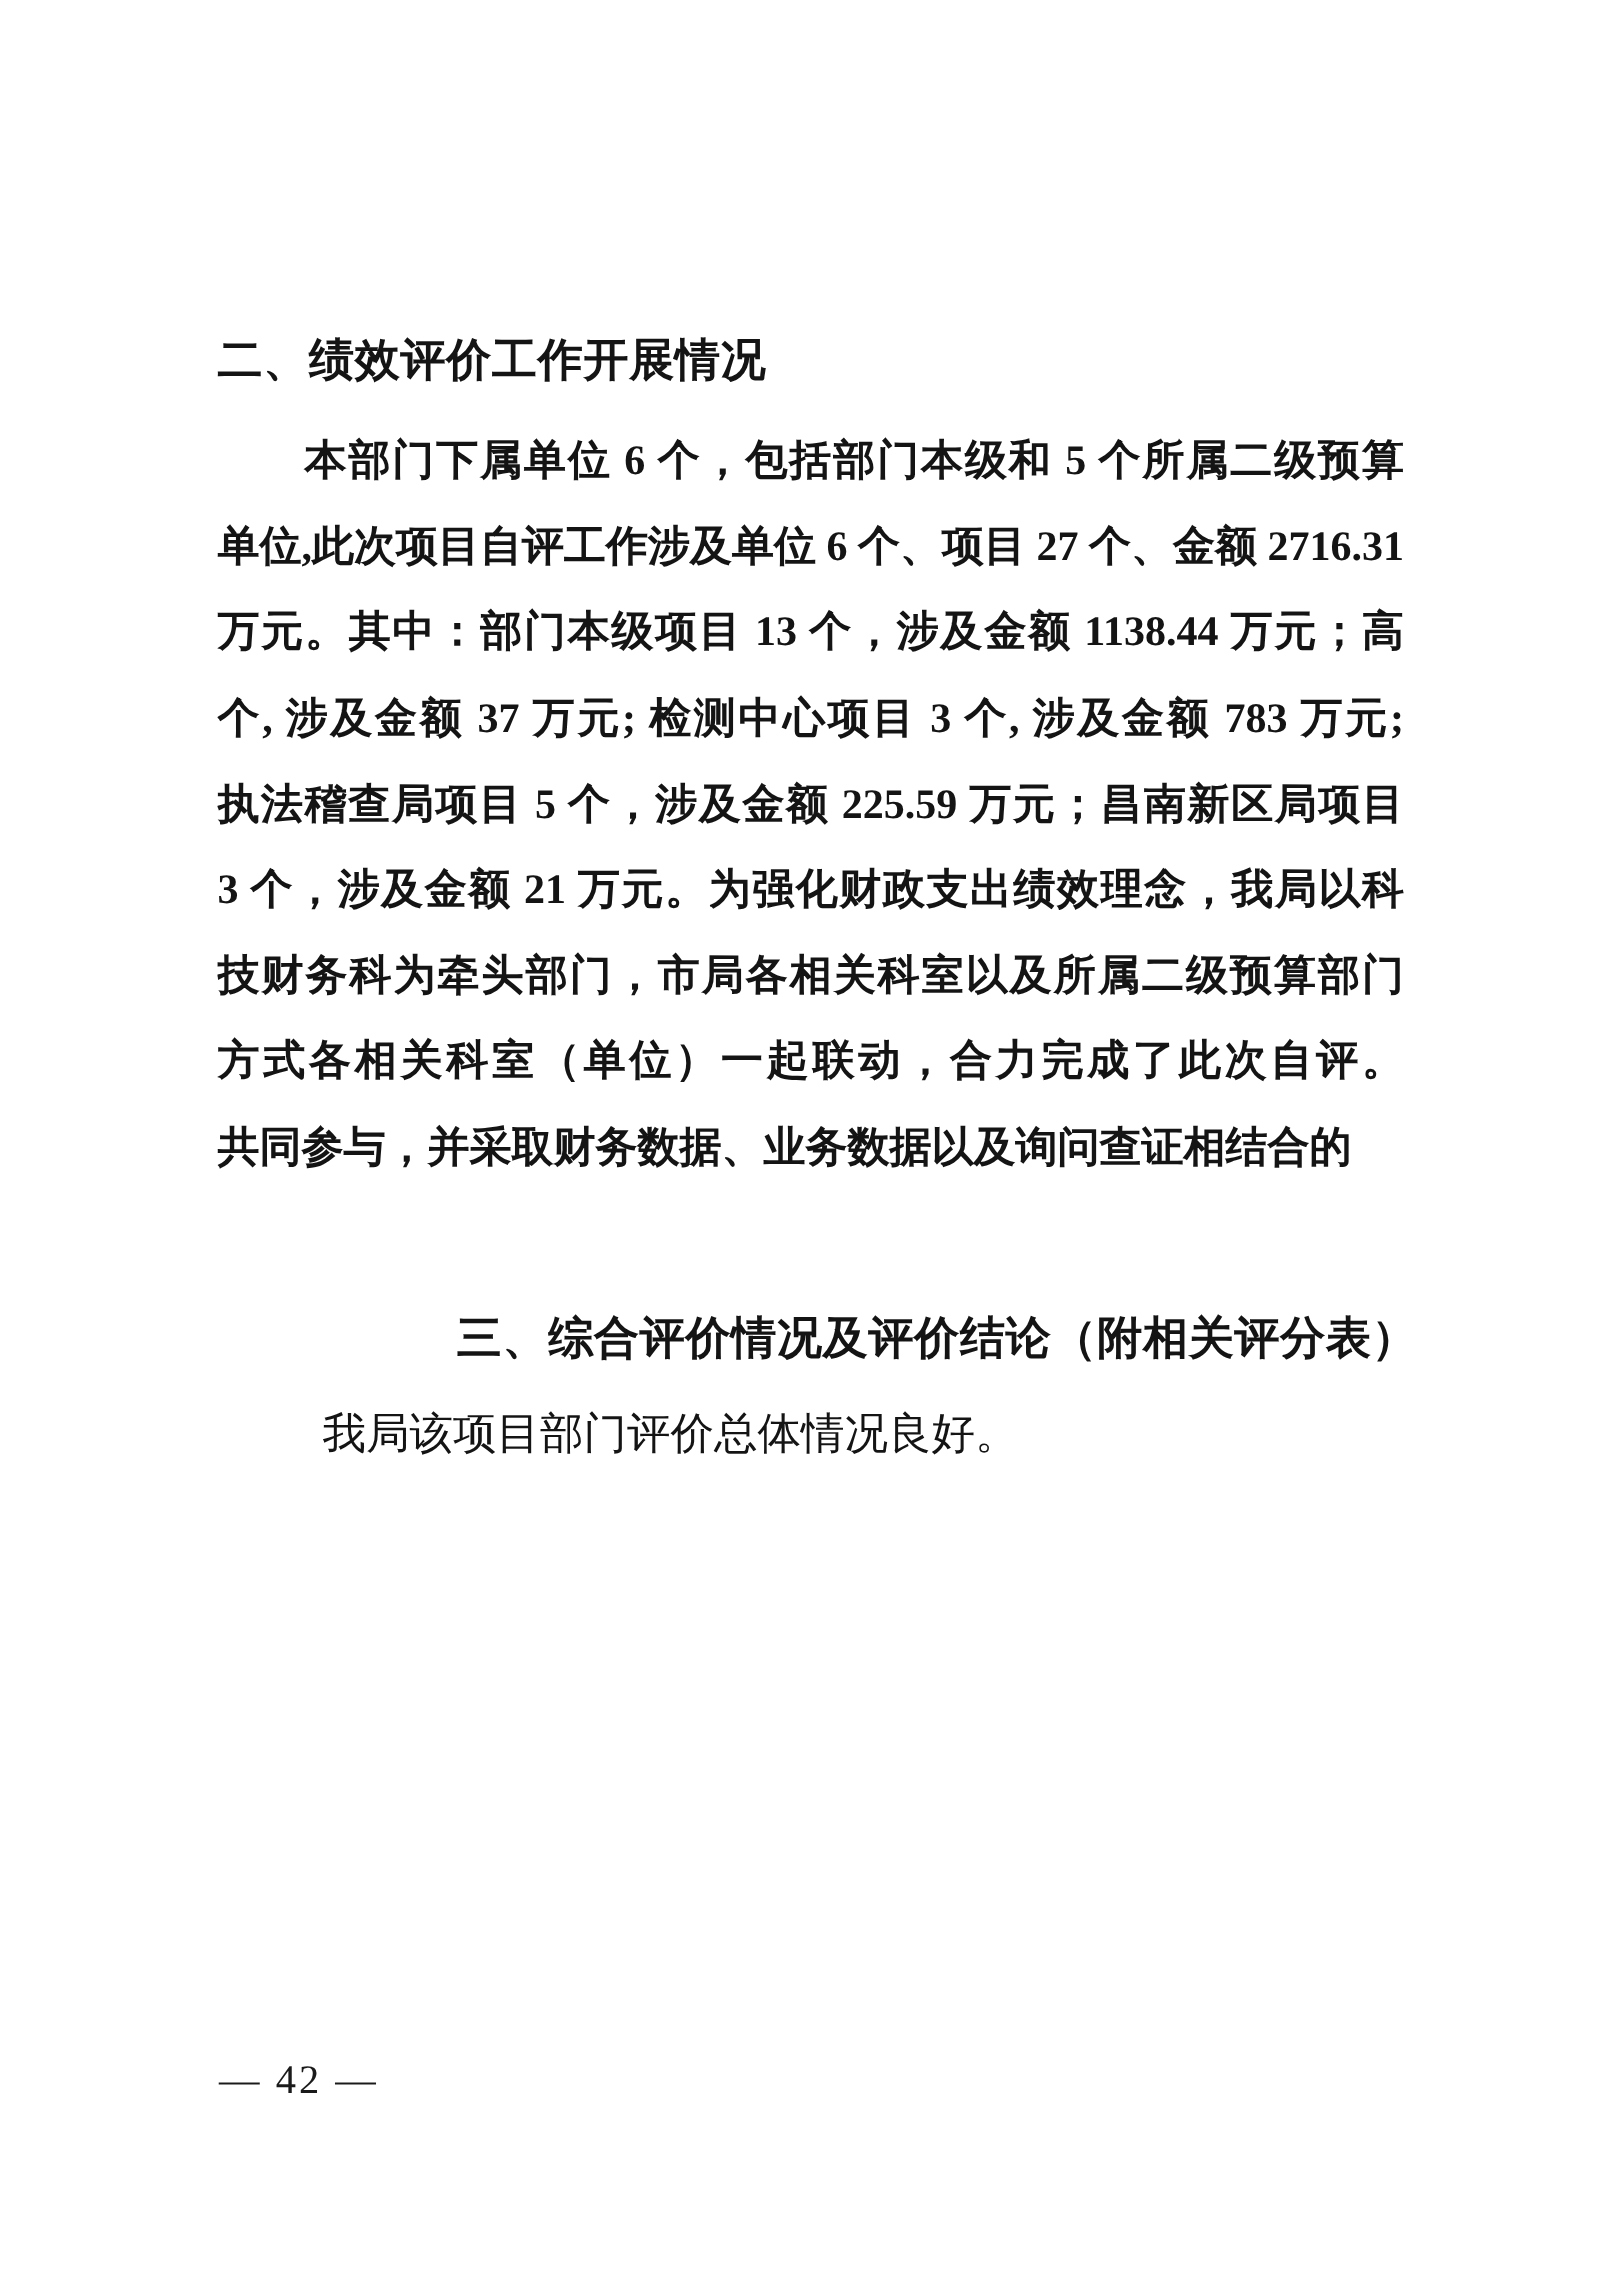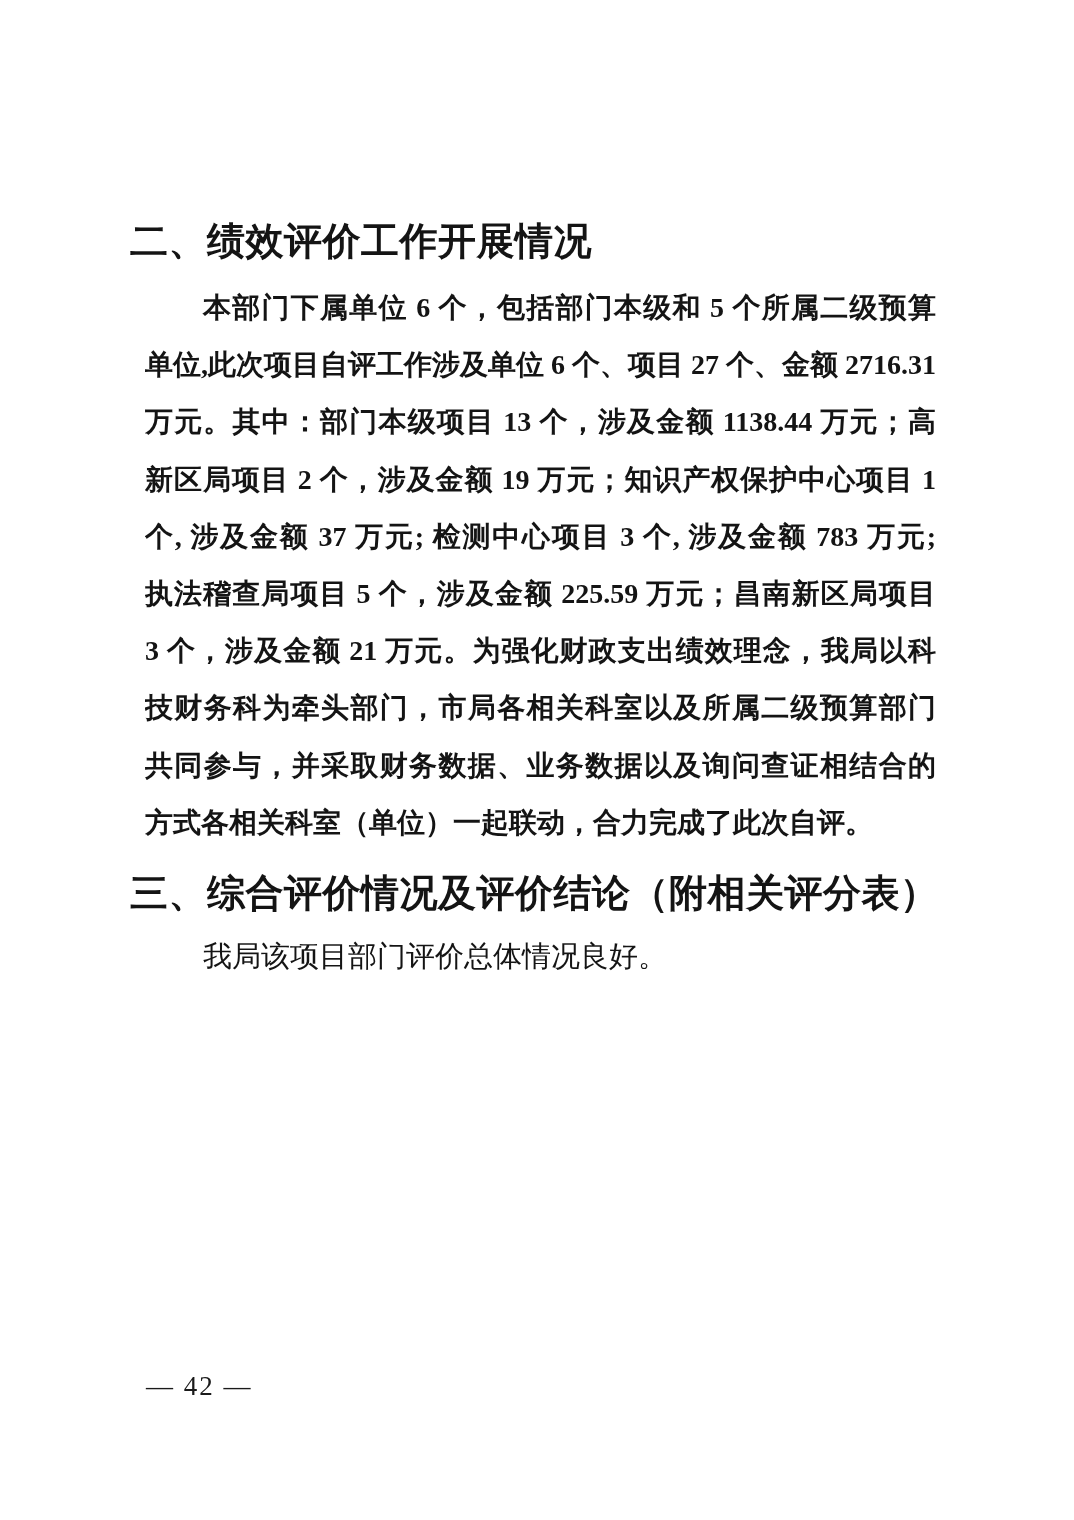--- a/index.html
+++ b/index.html
@@ -11,24 +11,24 @@
     position: relative;
     width: 1074px;
     height: 1520px;
     background: #ffffff;
     overflow: hidden;
     font-family: "Liberation Serif", "DejaVu Serif", serif;
     color: #141414;
   }
   .sec-heading {
     position: absolute;
-    left: 130px;
+    left: 145px;
     width: 800px;
     margin: 0;
-    font-size: 38px;
+    font-size: 30px;
     font-weight: 700;
     line-height: 38px;
     white-space: nowrap;
     letter-spacing: 0.5px;
   }
   #heading-work { top: 222px; }
   #heading-conclusion { top: 874px; text-align: right; }
 
   .body-lines {
     position: absolute;
@@ -43,21 +43,21 @@
     text-align: justify;
     text-align-last: justify;
     overflow: hidden;
     font-weight: bold;
   }
   .body-line:first-child { text-indent: 58px; }
   .body-line:last-child  { text-align-last: left; }
 
   .single-para {
     position: absolute;
-    left: 145px;
+    left: 157px;
     top: 928px;
     width: 791px;
     margin: 0;
     font-size: 29px;
     line-height: 57px;
     text-indent: 58px;
     white-space: nowrap;
   }
   .page-footer {
     position: absolute;
@@ -73,27 +73,26 @@
 <body>
 
 <div class="page">
 
   <h2 class="sec-heading" id="heading-work">二、绩效评价工作开展情况</h2>
 
   <div class="body-lines">
       <div class="body-line">本部门下属单位 6 个，包括部门本级和 5 个所属二级预算</div>
       <div class="body-line">单位,此次项目自评工作涉及单位 6 个、项目 27 个、金额 2716.31</div>
       <div class="body-line">万元。其中：部门本级项目 13 个，涉及金额 1138.44 万元；高</div>
-      <div class="body-line">新区局项目 2 个，涉及金额 19 万元；知识产权保护中心项目 1</div>
       <div class="body-line">个, 涉及金额 37 万元; 检测中心项目 3 个, 涉及金额 783 万元;</div>
       <div class="body-line">执法稽查局项目 5 个，涉及金额 225.59 万元；昌南新区局项目</div>
       <div class="body-line">3 个，涉及金额 21 万元。为强化财政支出绩效理念，我局以科</div>
       <div class="body-line">技财务科为牵头部门，市局各相关科室以及所属二级预算部门</div>
+      <div class="body-line">方式各相关科室（单位）一起联动，合力完成了此次自评。</div>
       <div class="body-line">共同参与，并采取财务数据、业务数据以及询问查证相结合的</div>
-      <div class="body-line">方式各相关科室（单位）一起联动，合力完成了此次自评。</div>
     </div>
 
   <h2 class="sec-heading" id="heading-conclusion">三、综合评价情况及评价结论（附相关评分表）</h2>
 
   <p class="single-para">我局该项目部门评价总体情况良好。</p>
 
   <div class="page-footer">— 42 —</div>
 
 </div>
 

